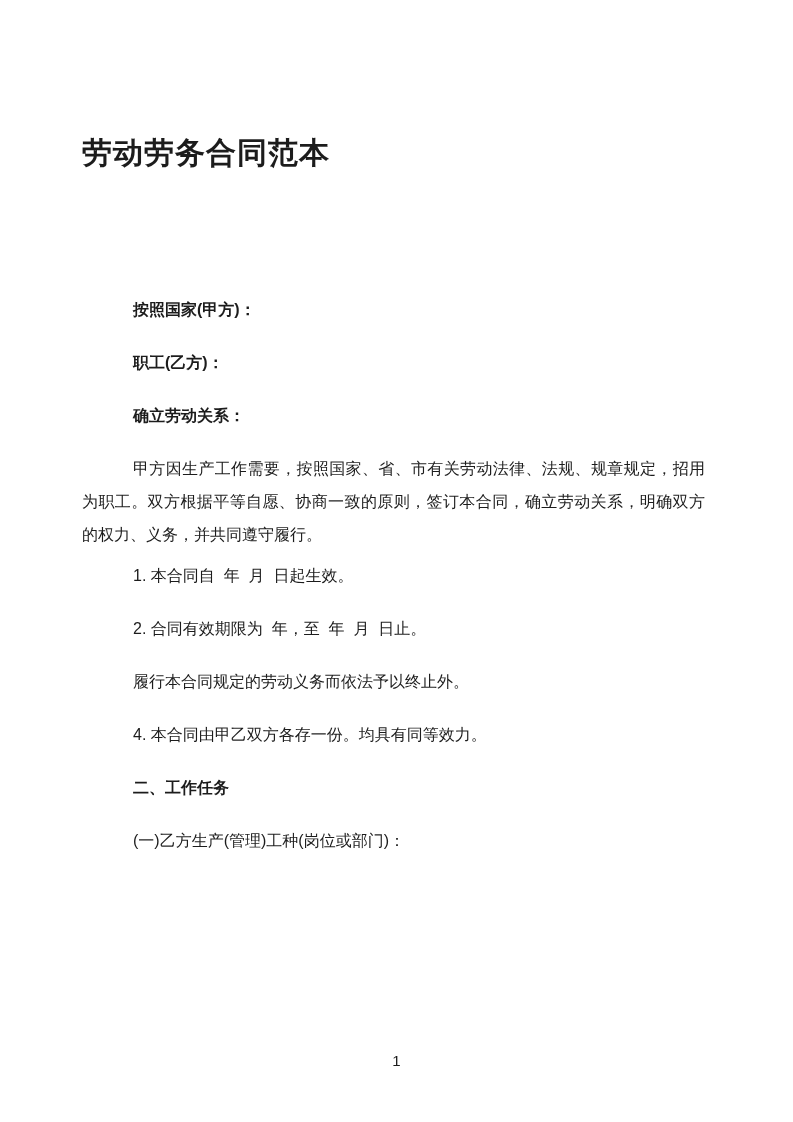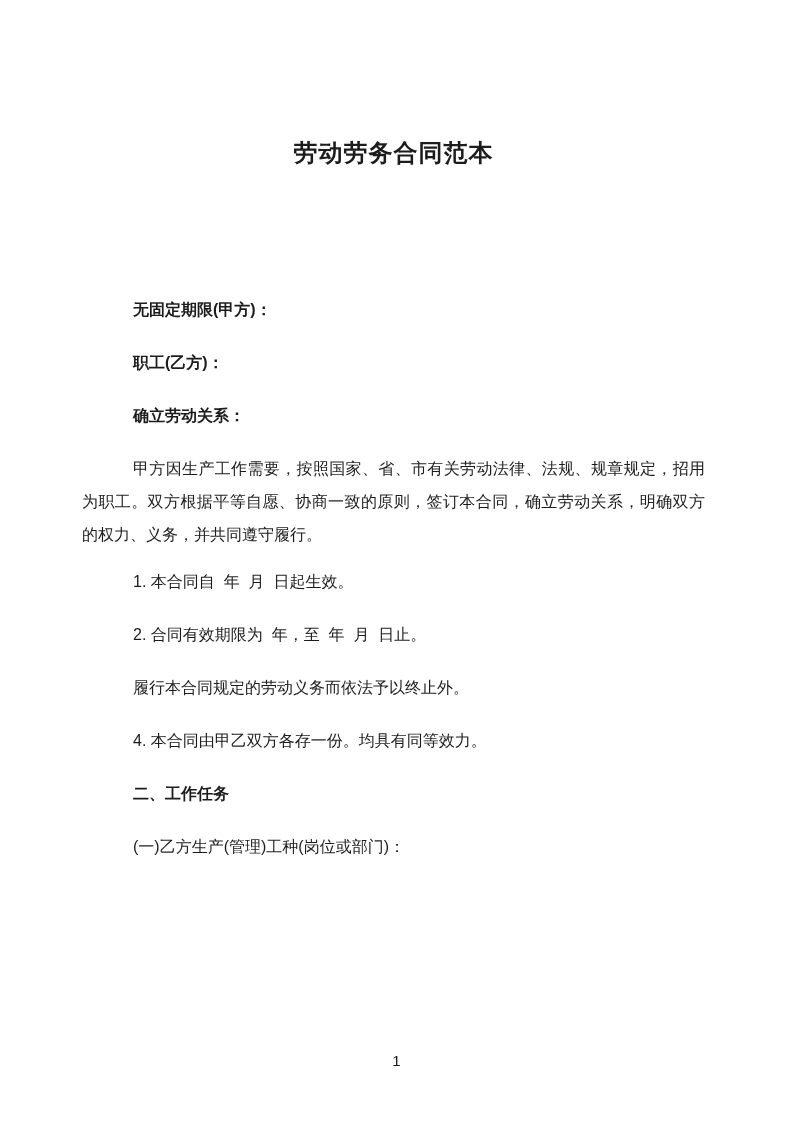--- a/index.html
+++ b/index.html
@@ -13,40 +13,39 @@
     height: 1122px;
     box-sizing: border-box;
     margin: 0 auto;
     background: #ffffff;
     padding: 136px 88px 0 82px;
     font-family: "Liberation Sans", "DejaVu Sans", sans-serif;
     color: #1c1c1c;
     overflow: hidden;
   }
   .doc-title {
-    font-size: 24px;
+    font-size: 30px;
     line-height: 34px;
     font-weight: 700;
-    text-align: center;
     letter-spacing: 1px;
     margin: 0 0 123px 0;
   }
   .para {
     font-size: 16px;
     line-height: 33px;
     margin: 0 0 20px 0;
     text-indent: 51px;
     white-space: pre-wrap;
     font-weight: 400;
   }
   .para.justify {
     text-align: justify;
   }
   .para.intro {
-    margin-bottom: 14px;
+    margin-bottom: 8px;
   }
   .para.label,
   .para.heading {
     font-weight: 600;
   }
   .page-number {
     position: absolute;
     left: 0;
     right: 0;
     bottom: 52px;
@@ -56,21 +55,21 @@
     color: #1c1c1c;
   }
 </style>
 </head>
 <body>
 
 <div class="page">
 
   <h1 class="doc-title">劳动劳务合同范本</h1>
 
-  <p class="para label">无固定期限(甲方)：</p>
+  <p class="para label">按照国家(甲方)：</p>
 
   <p class="para label">职工(乙方)：</p>
 
   <p class="para label">确立劳动关系：</p>
 
   <p class="para intro justify">甲方因生产工作需要，按照国家、省、市有关劳动法律、法规、规章规定，招用为职工。双方根据平等自愿、协商一致的原则，签订本合同，确立劳动关系，明确双方的权力、义务，并共同遵守履行。</p>
 
 
   <p class="para">1. 本合同自  年  月  日起生效。</p>
 

